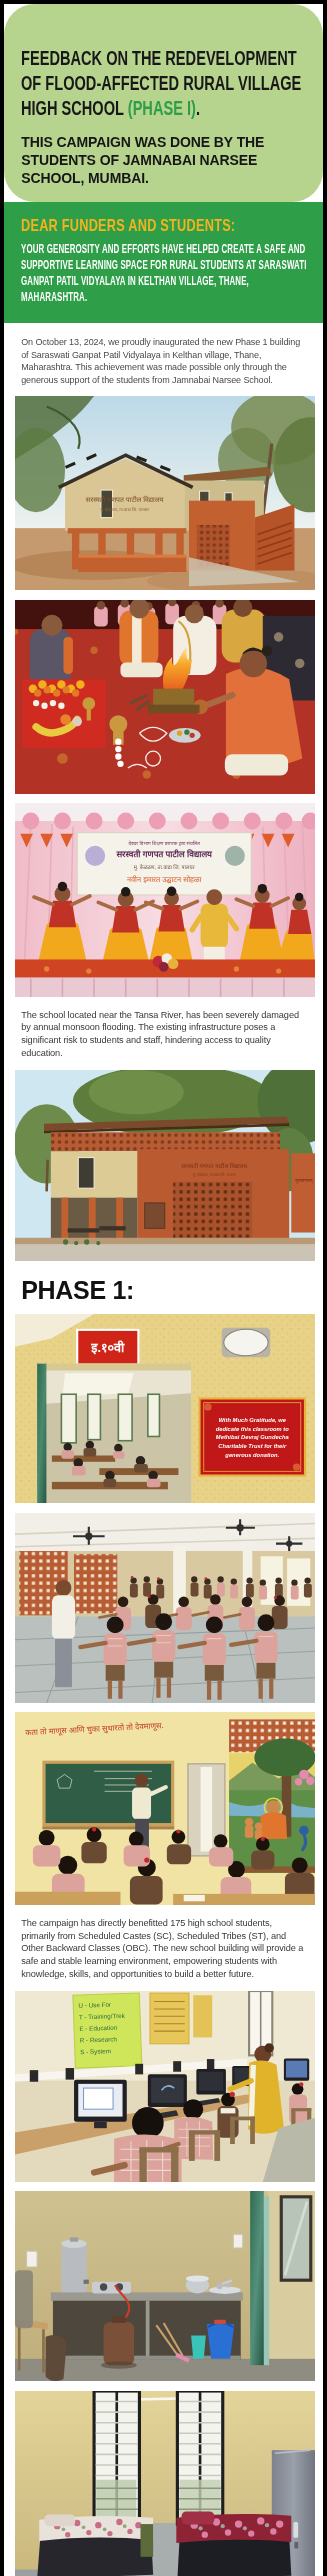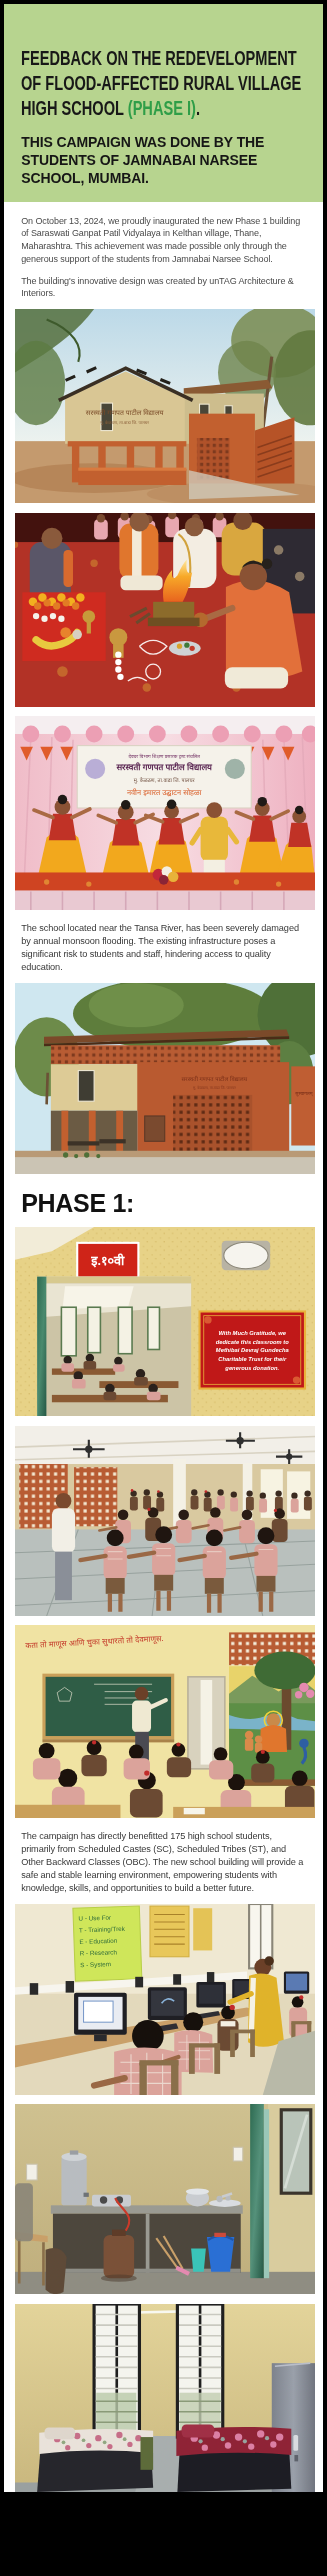--- a/index.html
+++ b/index.html
@@ -11,20 +11,21 @@
   }
   .page{
     margin:4.2px 5.3px 7.4px 4.2px;
     background:#ffffff;
     overflow:hidden;
   }
   
   .hdr{
     background:#b7d48f;
     padding:26.4px 17px 15px 17px;
+    border-radius:31px;
   }
   .hdr-title{
     font-weight:bold;
     font-size:21px;
     line-height:1.2;
     color:#181818;
     transform:scaleX(0.695);
     transform-origin:left top;
     width:412px;
     letter-spacing:0px;
@@ -127,24 +128,27 @@
 
   <header class="hdr">
     <h1 class="hdr-title">
       <span class="tline">FEEDBACK ON THE REDEVELOPMENT</span>
       <span class="tline">OF FLOOD-AFFECTED RURAL VILLAGE</span>
       <span class="tline"><span>HIGH SCHOOL </span><span class="phase">(PHASE I)</span><span>.</span></span>
     </h1>
     <div class="hdr-sub">THIS CAMPAIGN WAS DONE BY THE STUDENTS OF JAMNABAI NARSEE SCHOOL, MUMBAI.</div>
   </header>
 
+  <section class="band">
+    <div class="band-head">DEAR FUNDERS AND STUDENTS:</div>
+    <div class="band-msg">YOUR GENEROSITY AND EFFORTS HAVE HELPED CREATE A SAFE AND SUPPORTIVE LEARNING SPACE FOR RURAL STUDENTS AT SARASWATI GANPAT PATIL VIDYALAYA IN KELTHAN VILLAGE, THANE, MAHARASHTRA.</div>
+  </section>
 
   <section class="content">
     <p class="para first">On October 13, 2024, we proudly inaugurated the new Phase 1 building of Saraswati Ganpat Patil Vidyalaya in Kelthan village, Thane, Maharashtra. This achievement was made possible only through the generous support of the students from Jamnabai Narsee School.</p>
-    <p class="para gap">The building's innovative design was created by unTAG Architecture &amp; Interiors.</p>
   </section>
 
   <figure class="photo ph1">
     <svg viewBox="0 0 570 367" preserveAspectRatio="none">
       <defs>
         <linearGradient id="sky1" x1="0" y1="0" x2="0" y2="1">
           <stop offset="0" stop-color="#bcd9e8"></stop>
             <stop offset="1" stop-color="#eef3ef"></stop>
         </linearGradient>
         <pattern id="jaliA" width="12" height="12" patternUnits="userSpaceOnUse">

